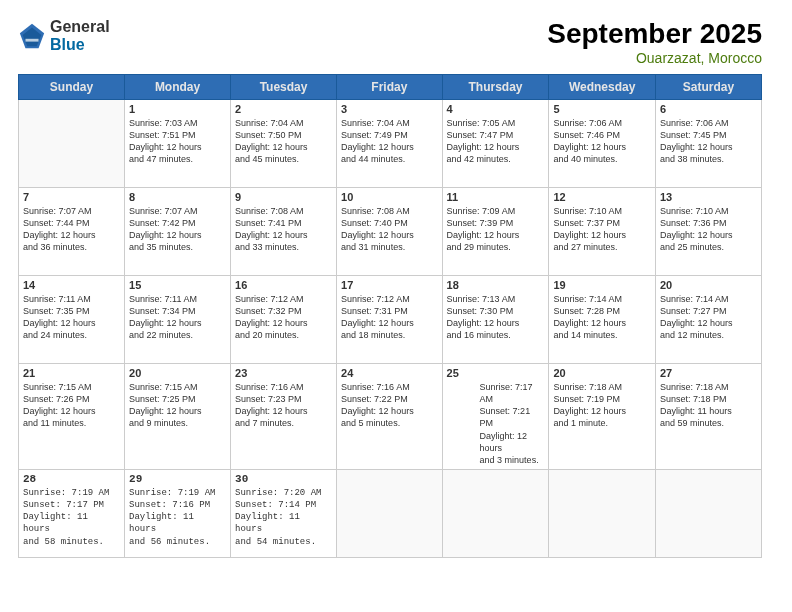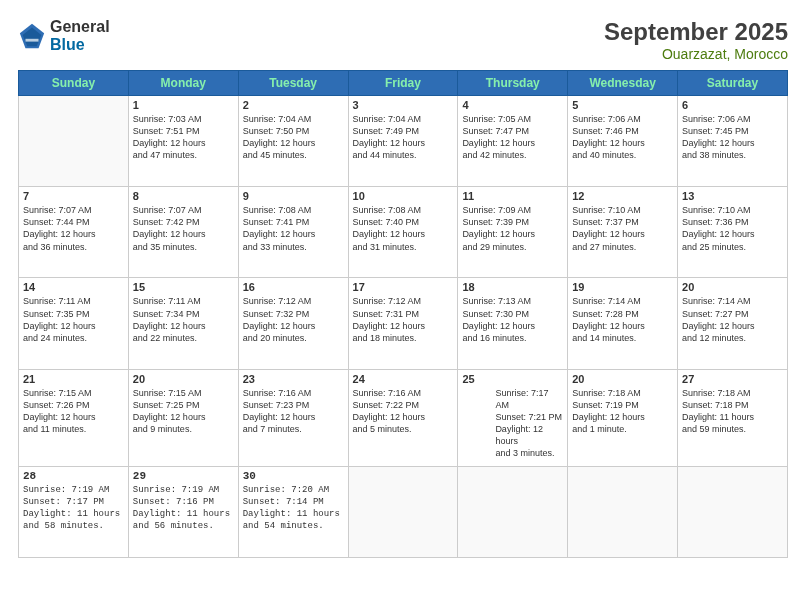--- a/index.html
+++ b/index.html
@@ -6,21 +6,21 @@
     body {
       width: 792px;
       height: 612px;
       font-family: Arial, sans-serif;
       background: #fff;
       overflow: hidden;
     }
     .page {
       width: 792px;
       height: 568px;
-      padding: 18px 4px 10px 18px;
+      padding: 18px 30px 10px 18px;
       display: flex;
       flex-direction: column;
     }
     .header {
       display: flex;
       justify-content: space-between;
       align-items: flex-start;
       margin-bottom: 8px;
     }
     .logo {
@@ -36,37 +36,37 @@
     }
     .logo-blue { color: #1a6dbf; }
     .logo-icon {
       width: 28px;
       height: 28px;
     }
     .title-block {
       text-align: right;
     }
     .month-title {
-      font-size: 24px;
+      font-size: 28px;
       font-weight: bold;
-      color: #404040;
+      color: #000000;
     }
     .subtitle {
       font-size: 14px;
       color: #4d7c0f;
     }
     .calendar {
       width: 100%;
       border-collapse: collapse;
       flex: 1;
       font-size: 10px;
     }
     .calendar thead tr th {
       background: #2e6db4;
-      color: #86efac;
+      color: #e5e5e5;
       text-align: center;
       padding: 5px 2px;
       font-size: 12px;
       font-weight: bold;
       border: 1px solid #1a5a9a;
     }
     .calendar tbody tr td {
       border: 1px solid #ccc;
       vertical-align: top;
       padding: 3px 4px;

